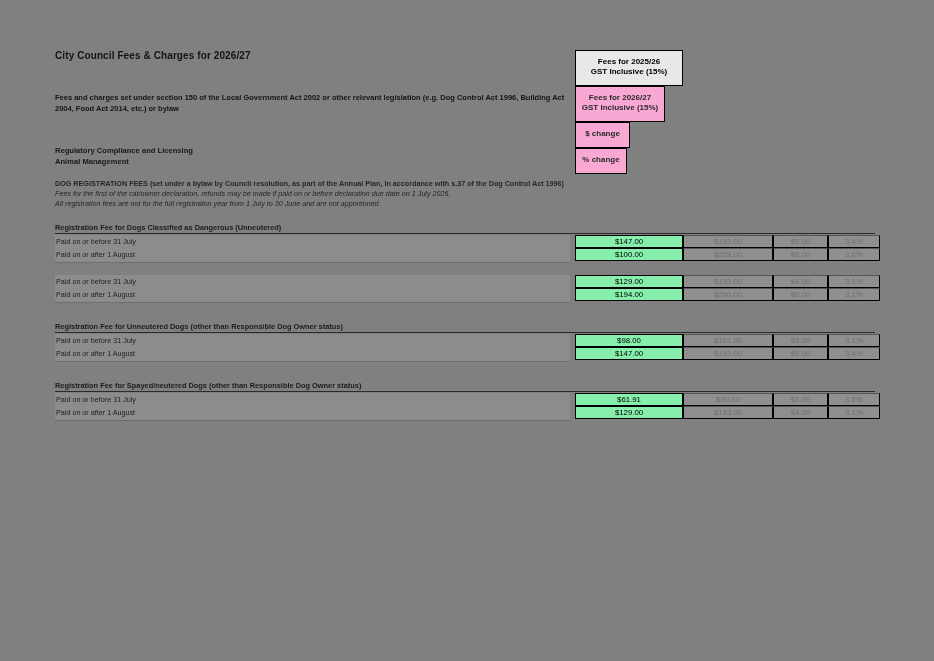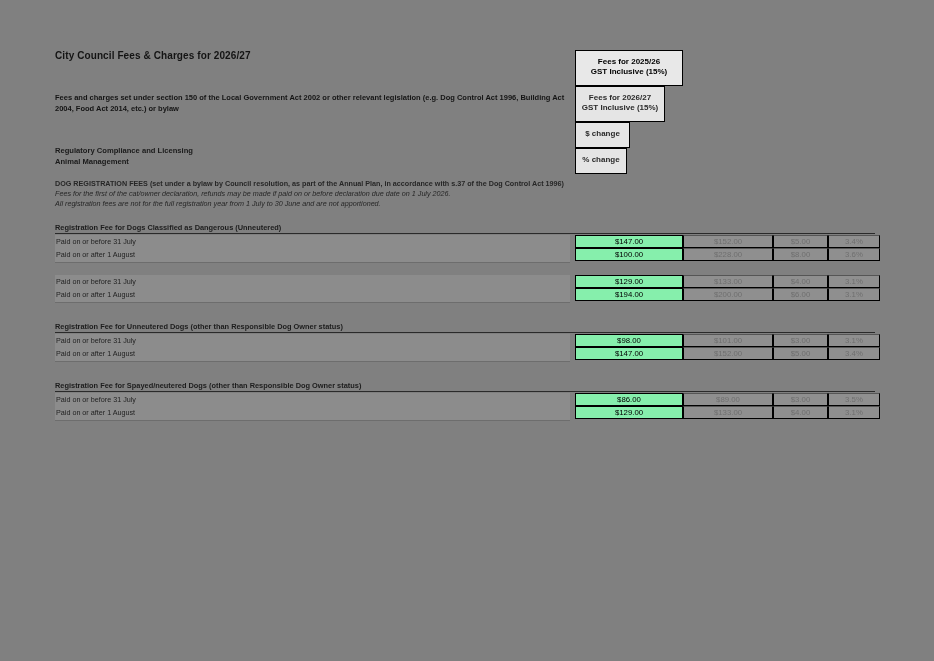--- a/index.html
+++ b/index.html
@@ -69,21 +69,21 @@
     text-align: center;
     font-size: 8px;
     font-weight: bold;
     color: #000;
   }
   .hdr-cell.light {
     background: #e8e8e8;
     width: 108px;
   }
   .hdr-cell.dark {
-    background: #e5e5e5;
+    background: #f9a8d4;
     color: #2a2a2a;
   }
   .hdr-cell .l1 { line-height: 10px; }
   .hdr-cell .l2 { line-height: 10px; }
   .w-fees2627 { width: 90px; }
   .w-change  { width: 55px; }
   .w-pct     { width: 52px; }
 
   
   .section {
@@ -277,21 +277,21 @@
       </div>
     </div>
 
     <div class="spacer-row"></div>
 
     <div class="grp">
       <div class="grp-title">Registration Fee for Spayed/neutered Dogs (other than Responsible Dog Owner status)</div>
       <div class="fee-row">
         <div class="fee-label">Paid on or before 31 July</div>
         <div class="cells">
-          <div class="cell first">$86.00</div>
+          <div class="cell first">$61.91</div>
           <div class="cell grey w2">$89.00</div>
           <div class="cell grey w3">$3.00</div>
           <div class="cell grey w4">3.5%</div>
         </div>
       </div>
       <div class="fee-row">
         <div class="fee-label">Paid on or after 1 August</div>
         <div class="cells">
           <div class="cell first">$129.00</div>
           <div class="cell grey w2">$133.00</div>

